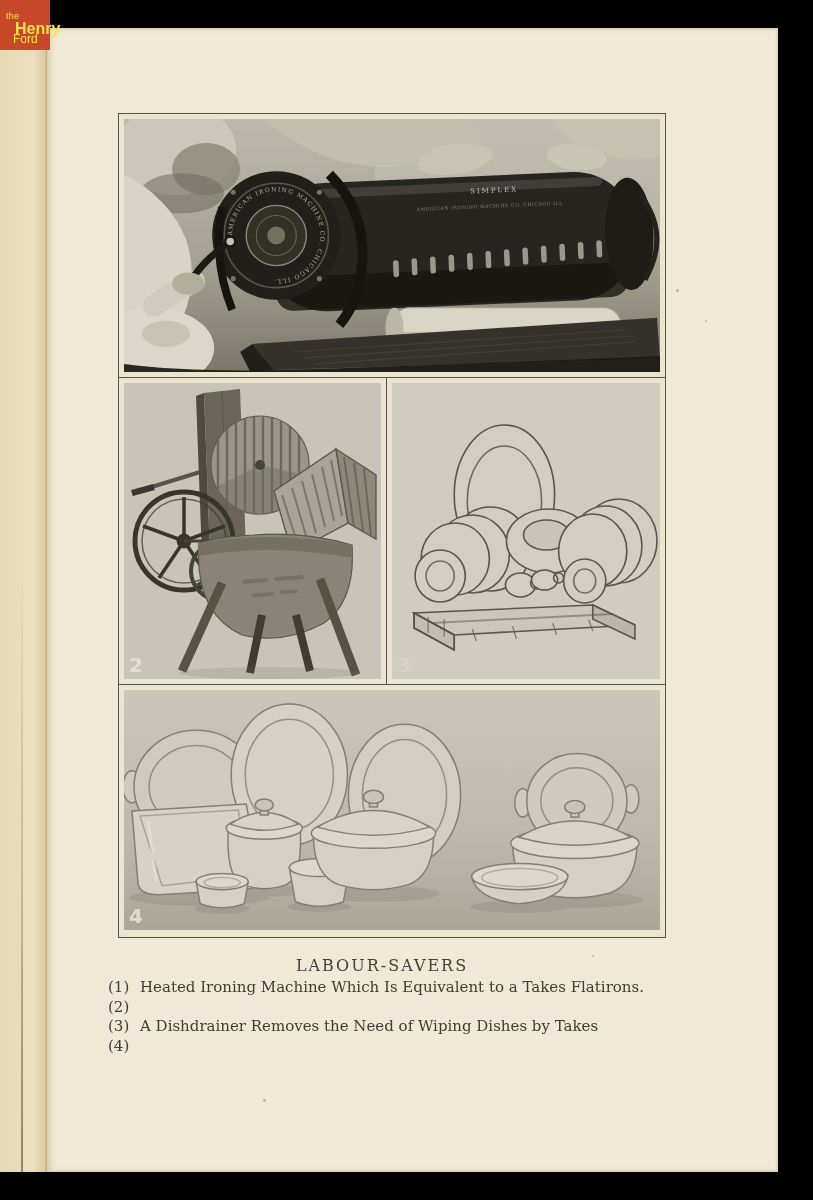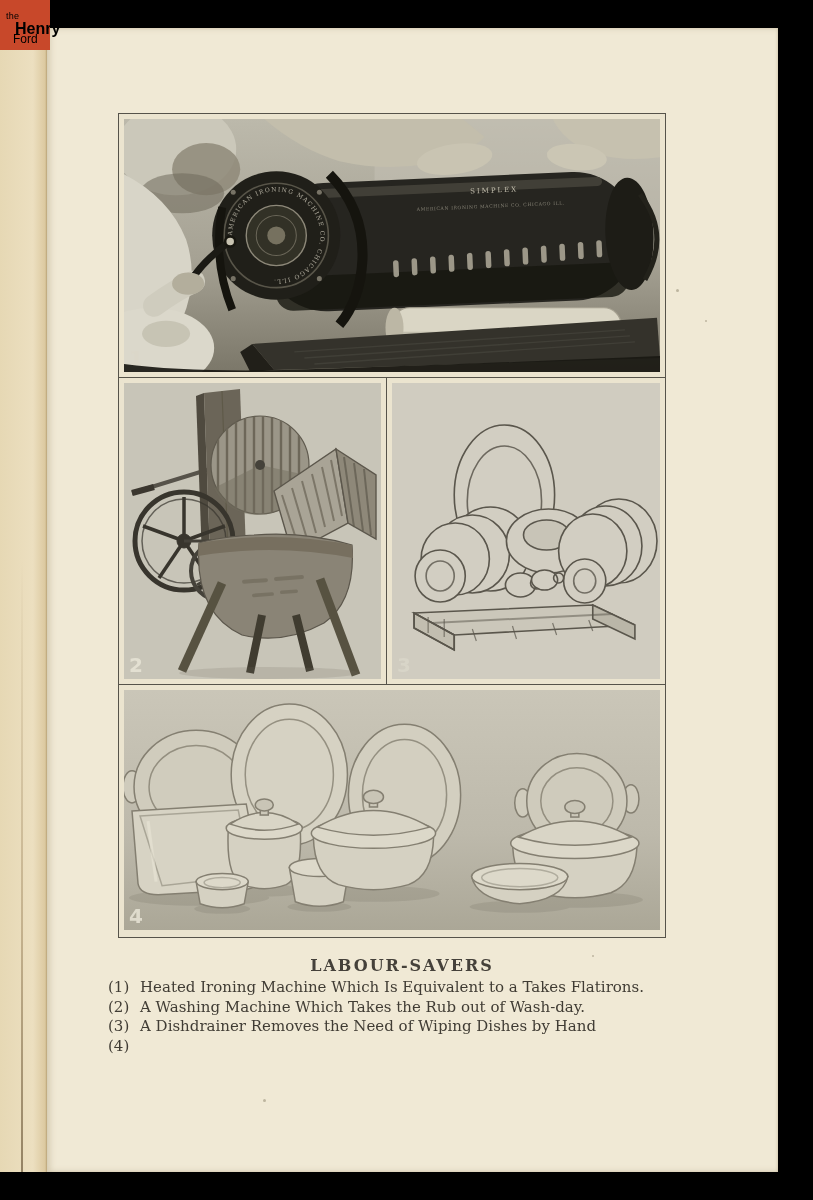--- a/index.html
+++ b/index.html
@@ -11,21 +11,21 @@
   .edge-strip{
     position:absolute;left:0;top:0;width:47px;height:1172px;
     background:linear-gradient(90deg,#e6d8b4 0%,#ecdfc0 70%,#dcc9a0 96%,#b9a377 100%);
   }
   .edge-strip .underpage-line{
     position:absolute;left:21px;top:560px;width:2px;height:612px;
     background:linear-gradient(180deg,rgba(150,125,85,0) 0%,rgba(150,125,85,.45) 60%,rgba(90,70,40,.6) 100%);
   }
   .logo{
     position:absolute;left:0;top:0;width:50px;height:50px;
-    background:#c8482a;color:#000000;font-family:"Liberation Sans",sans-serif;z-index:5;
+    background:#c8482a;color:#fde047;font-family:"Liberation Sans",sans-serif;z-index:5;
   }
   .logo .w-the{position:absolute;left:6px;top:11px;font-size:9px;font-weight:normal;letter-spacing:.3px;}
   .logo .w-henry{position:absolute;left:15px;top:20px;font-size:16px;font-weight:bold;}
   .logo .w-ford{position:absolute;left:13px;top:32px;font-size:12px;font-weight:normal;}
   .page{
     position:absolute;left:47px;top:28px;width:731px;height:1144px;
     background:#f0e9d5;
     box-shadow:inset 3px 0 6px rgba(120,95,50,.22), inset -1px 0 2px rgba(120,95,50,.15);
   }
   .speck{position:absolute;border-radius:50%;background:rgba(95,85,60,.35);}
@@ -45,21 +45,21 @@
   .panel-num{
     position:absolute;left:10px;bottom:7px;z-index:3;
     font-family:"DejaVu Sans",sans-serif;font-size:20px;font-weight:bold;
     color:rgba(232,228,214,.85);
   }
   .panel-num.faint{color:rgba(220,215,200,.32);}
   .panel-num.mid{color:rgba(222,218,205,.6);}
   
   .caption-title{
     position:absolute;left:0;top:928px;width:670px;text-align:center;
-    font-size:16px;font-weight:bold;letter-spacing:2px;color:#45413a;margin-left:20px;
+    font-size:16px;font-weight:normal;letter-spacing:2px;color:#45413a;
   }
   .caption-list{position:absolute;left:61px;top:950px;width:600px;}
   .caption-item{display:flex;line-height:19.5px;font-size:15px;color:#403c34;}
   .caption-item .num{width:26px;margin-right:6px;flex:none;}
 </style>
 </head>
 <body>
 
 <div class="edge-strip">
   <div class="underpage-line"></div>
@@ -426,23 +426,22 @@
   </div>
 
   <div class="caption-title">LABOUR-SAVERS</div>
   <div class="caption-list">
     <div class="caption-item">
       <span class="num">(1)</span>
       <span class="txt">Heated Ironing Machine Which Is Equivalent to a Takes Flatirons.</span>
     </div>
     <div class="caption-item">
       <span class="num">(2)</span>
-      <span class="txt">A Washing Machine Which Takes the Rub out of Wash-day.</span>
     </div>
     <div class="caption-item">
       <span class="num">(3)</span>
-      <span class="txt">A Dishdrainer Removes the Need of Wiping Dishes by Hand</span>
+      <span class="txt">A Dishdrainer Removes the Need of Wiping Dishes by Takes</span>
     </div>
     <div class="caption-item">
       <span class="num">(4)</span>
     </div>
   </div>
 </div>
 
 </body></html>

